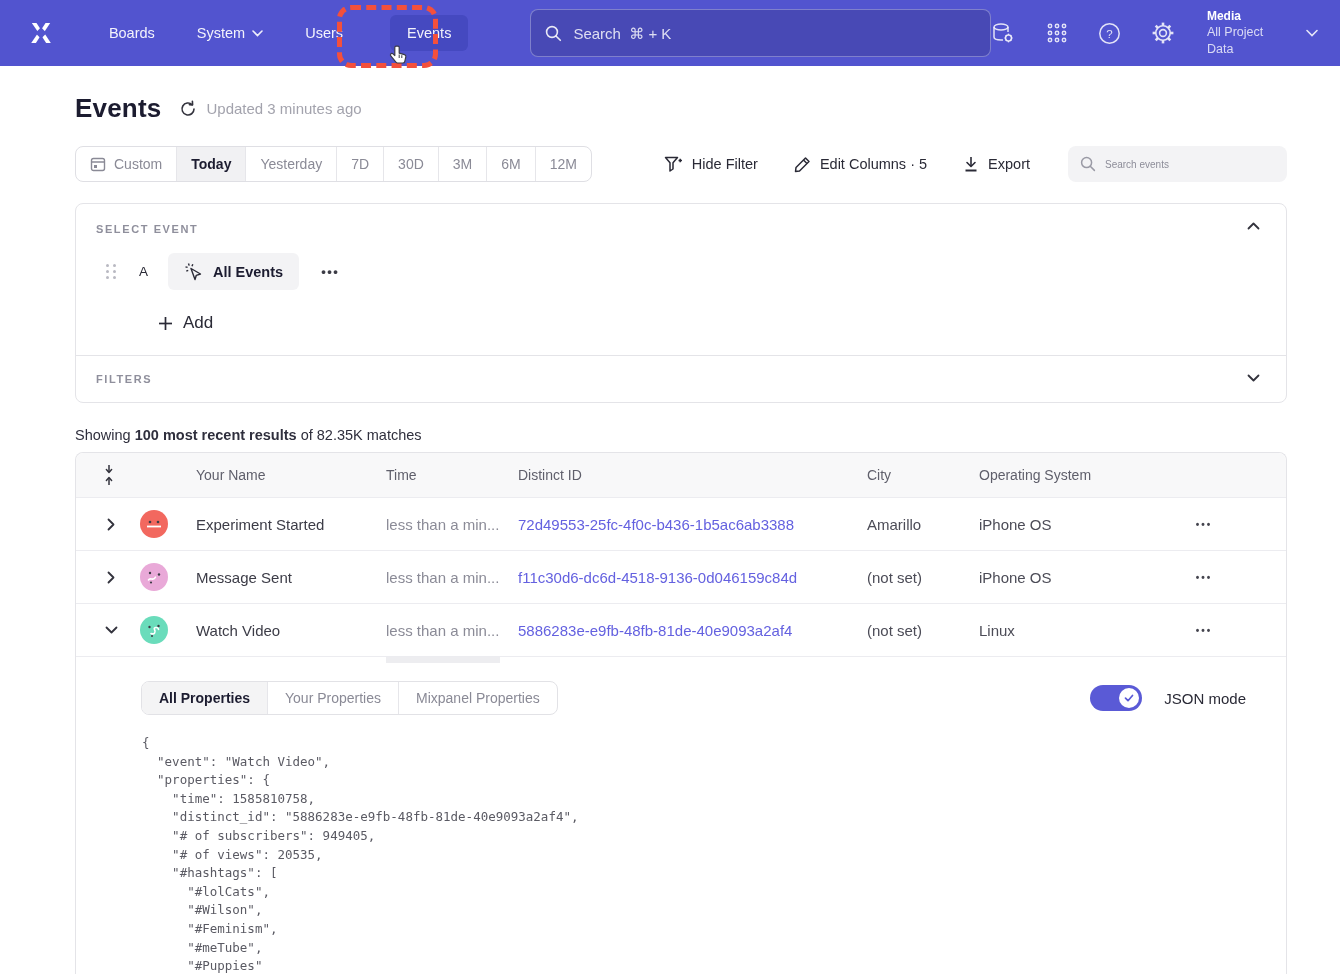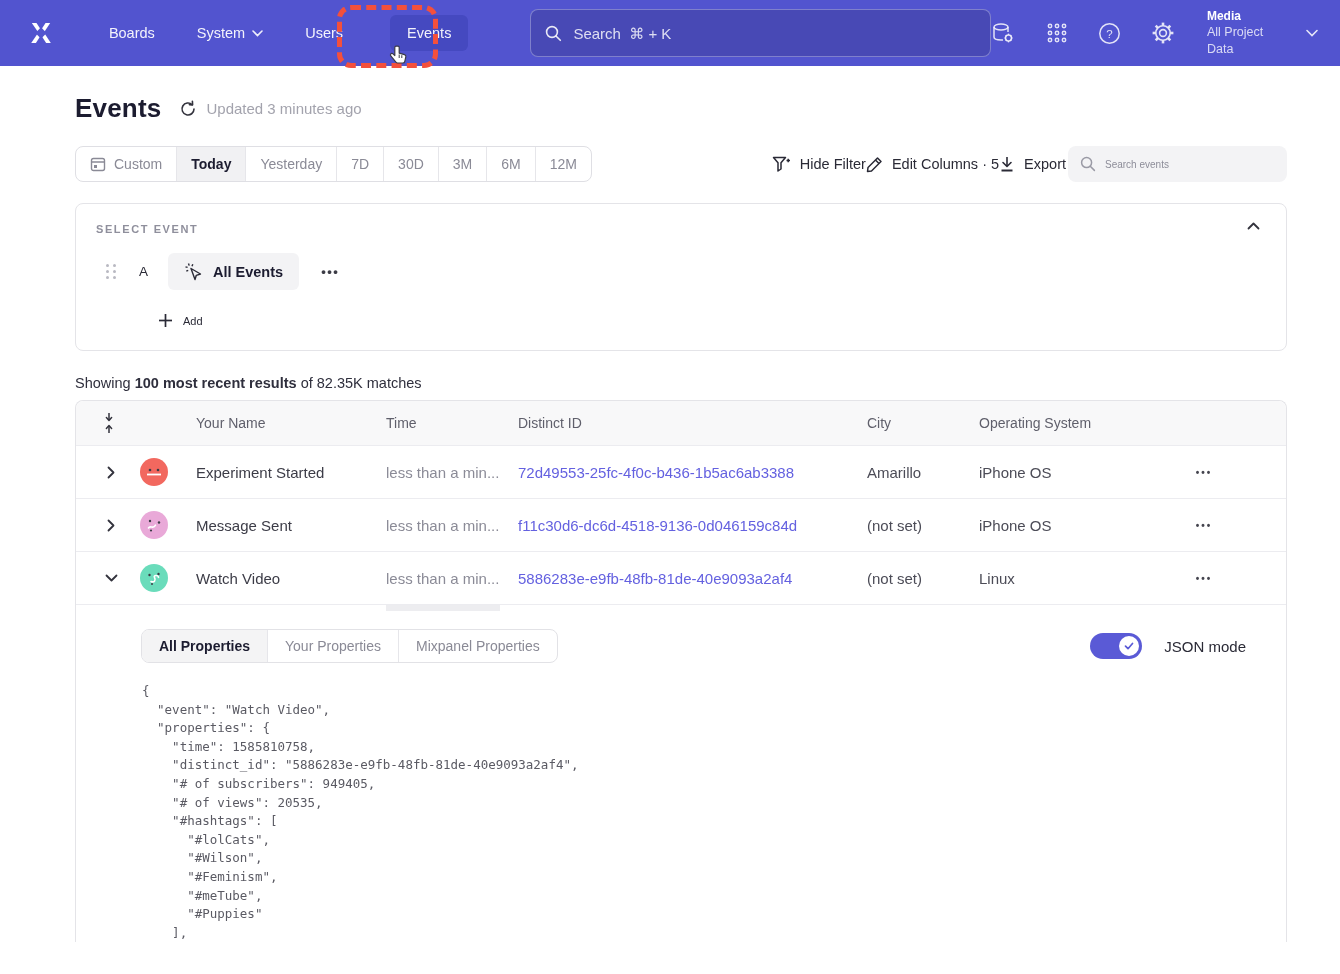--- a/index.html
+++ b/index.html
@@ -44,38 +44,38 @@
   .page-title{font-size:26px;font-weight:700;letter-spacing:.2px;}
   .updated{display:flex;align-items:center;gap:9px;color:#a3a3ad;font-size:15px;}
   .refresh{cursor:pointer;}
 
   
   .controls{display:flex;align-items:center;margin-top:22px;height:36px;}
   .seg{display:flex;border:1px solid #dfdfe4;border-radius:8px;overflow:hidden;background:#fff;height:36px;}
   .seg-item{display:flex;align-items:center;gap:8px;padding:0 14px;font-size:14px;color:#8a8a96;border-right:1px solid #e6e6ea;cursor:pointer;white-space:nowrap;}
   .seg-item:last-child{border-right:none;}
   .seg-item.selected{background:#f1f1f3;color:var(--ink);font-weight:700;}
-  .tools{display:flex;align-items:center;margin-left:auto;}
+  .tools{display:flex;align-items:center;margin-left:auto;gap:36px;}
   .tool-btn{display:flex;align-items:center;gap:9px;font-size:14.5px;font-weight:500;color:#2a2a36;cursor:pointer;white-space:nowrap;}
   .search-events{width:219px;height:36px;background:#f3f3f5;border-radius:8px;display:flex;align-items:center;gap:9px;padding:0 12px;margin-left:2px;}
   .search-events input{border:none;outline:none;background:transparent;font-size:10px;color:var(--ink-2);width:100%;font-family:"Liberation Sans",sans-serif;}
   .search-events input::placeholder{color:#8d8d99;}
 
   
   .card{border:1px solid var(--border);border-radius:8px;margin-top:21px;}
   .sec-label{font-size:11px;letter-spacing:1.6px;color:#8f8f9c;font-weight:600;}
   .select-sec{padding:19px 20px 22px 20px;position:relative;}
   .sec-chevron{position:absolute;right:20px;top:12px;cursor:pointer;padding:6px;}
   .event-row{display:flex;align-items:center;margin-top:18px;gap:0;}
   .drag{display:grid;grid-template-columns:4px 4px;gap:3px;margin-left:10px;cursor:grab;}
   .drag i{width:3px;height:3px;border-radius:50%;background:#b9b9c2;}
   .row-letter{font-size:13.5px;color:#2a2a36;margin:0 20px 0 22px;}
   .event-pill{display:flex;align-items:center;gap:10px;background:#f3f3f5;border-radius:6px;height:37px;padding:0 16px;font-size:14.5px;font-weight:600;color:var(--ink);cursor:pointer;}
   .more-dots{margin-left:22px;color:#3c3c46;font-size:13px;letter-spacing:1.5px;font-weight:700;cursor:pointer;}
-  .add-btn{display:flex;align-items:center;gap:10px;font-size:11px;font-weight:500;color:#2a2a36;margin:23px 0 0 62px;cursor:pointer;}
+  .add-btn{display:flex;align-items:center;gap:10px;font-size:17px;font-weight:500;color:#2a2a36;margin:23px 0 0 62px;cursor:pointer;}
   .filters-sec{border-top:1px solid var(--border);height:47px;display:flex;align-items:center;padding:0 20px;position:relative;cursor:pointer;}
   .filters-sec .sec-chevron{top:12px;}
 
   
   .summary{margin-top:24px;font-size:14.5px;color:#2f2f3d;}
   .summary b{font-weight:700;}
 
   
   .table-card{border:1px solid var(--border);border-top-left-radius:8px;border-top-right-radius:8px;border-bottom:none;margin-top:9px;position:relative;}
   .trow{display:grid;grid-template-columns:46px 62px 190px 132px 349px 112px 1fr 140px;align-items:center;padding:0 12px;}
@@ -324,20 +324,28 @@
       <div class="add-btn">
         <span>
           <svg width="15" height="15" viewBox="0 0 15 15">
               <line x1="7.5" y1="1" x2="7.5" y2="14" stroke="#2a2a36" stroke-width="1.7"></line>
               <line x1="1" y1="7.5" x2="14" y2="7.5" stroke="#2a2a36" stroke-width="1.7"></line>
             </svg>
         </span>
         <span>Add</span>
       </div>
     </div>
+    <div class="filters-sec">
+      <div class="sec-label">FILTERS</div>
+      <div class="sec-chevron">
+        <svg width="13" height="8" viewBox="0 0 13 8">
+            <polyline points="1.5,1.5 6.5,6.5 11.5,1.5" fill="none" stroke="#33333d" stroke-width="1.8" stroke-linecap="round" stroke-linejoin="round"></polyline>
+          </svg>
+      </div>
+    </div>
   </div>
 
   <div class="summary"><span>Showing </span><b>100 most recent results</b><span> of 82.35K matches</span></div>
 
   <div class="table-card">
     <div class="trow thead">
       <span class="c-center">
         <svg width="14" height="22" viewBox="0 0 14 22" fill="none" stroke="#33333d" stroke-width="1.5">
           <line x1="5" y1="1" x2="5" y2="8"></line>
             <polyline points="2.4,5.6 5,8.4 7.6,5.6" stroke-linejoin="round" stroke-linecap="round"></polyline>

